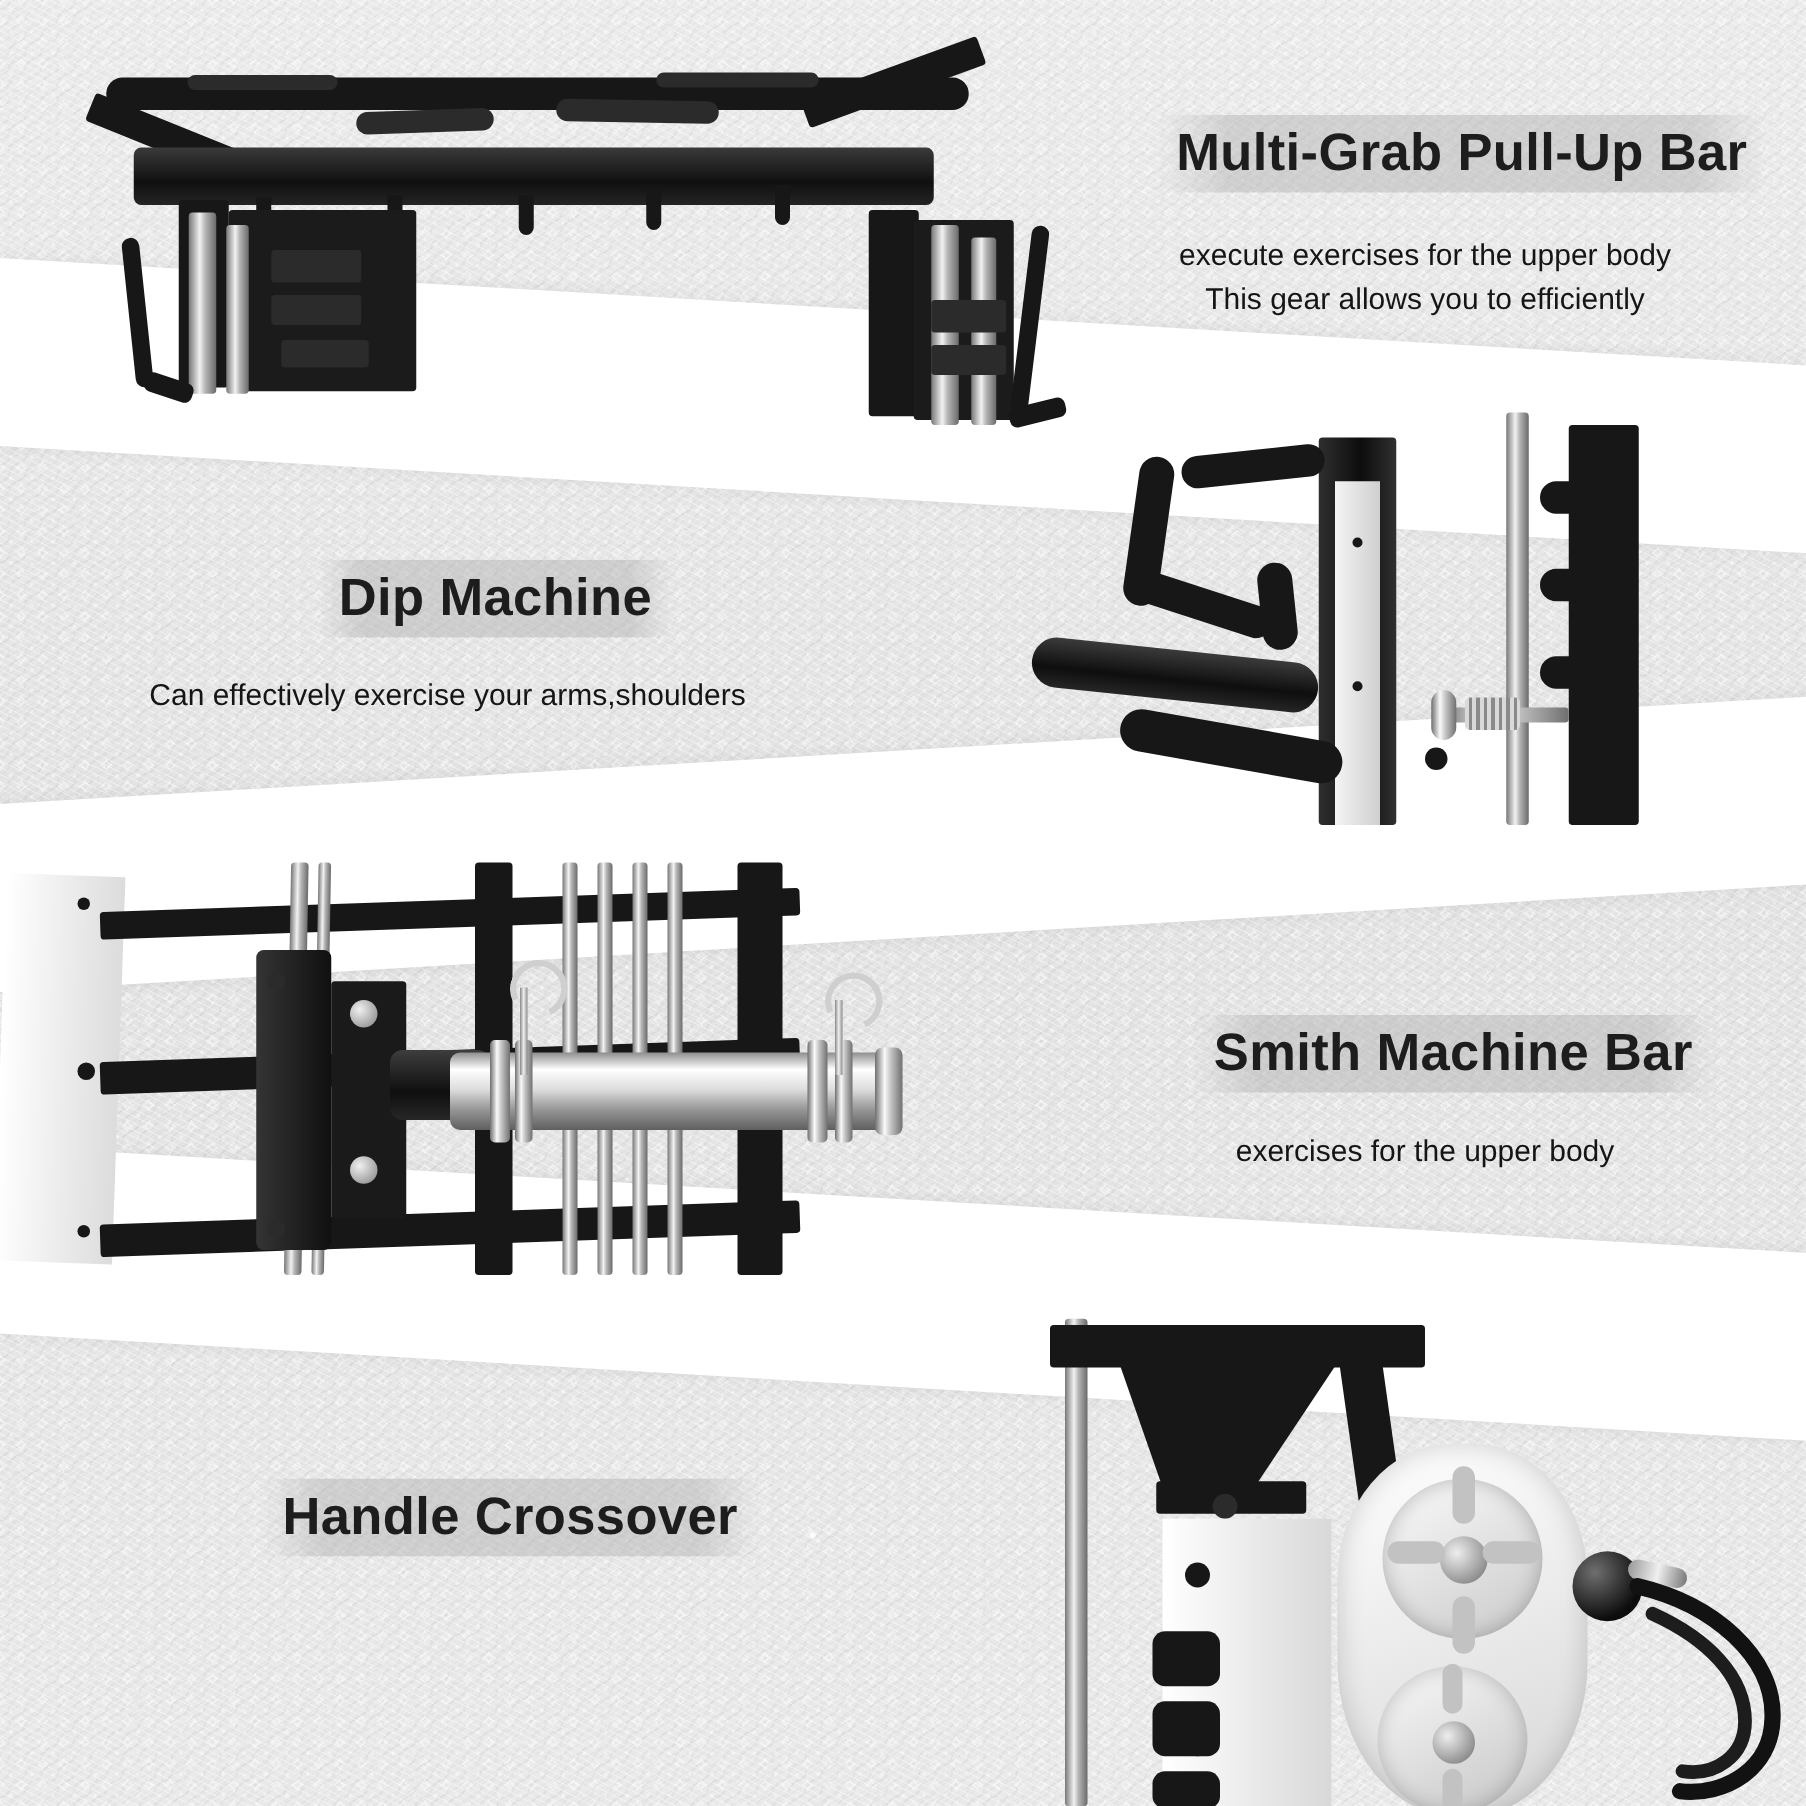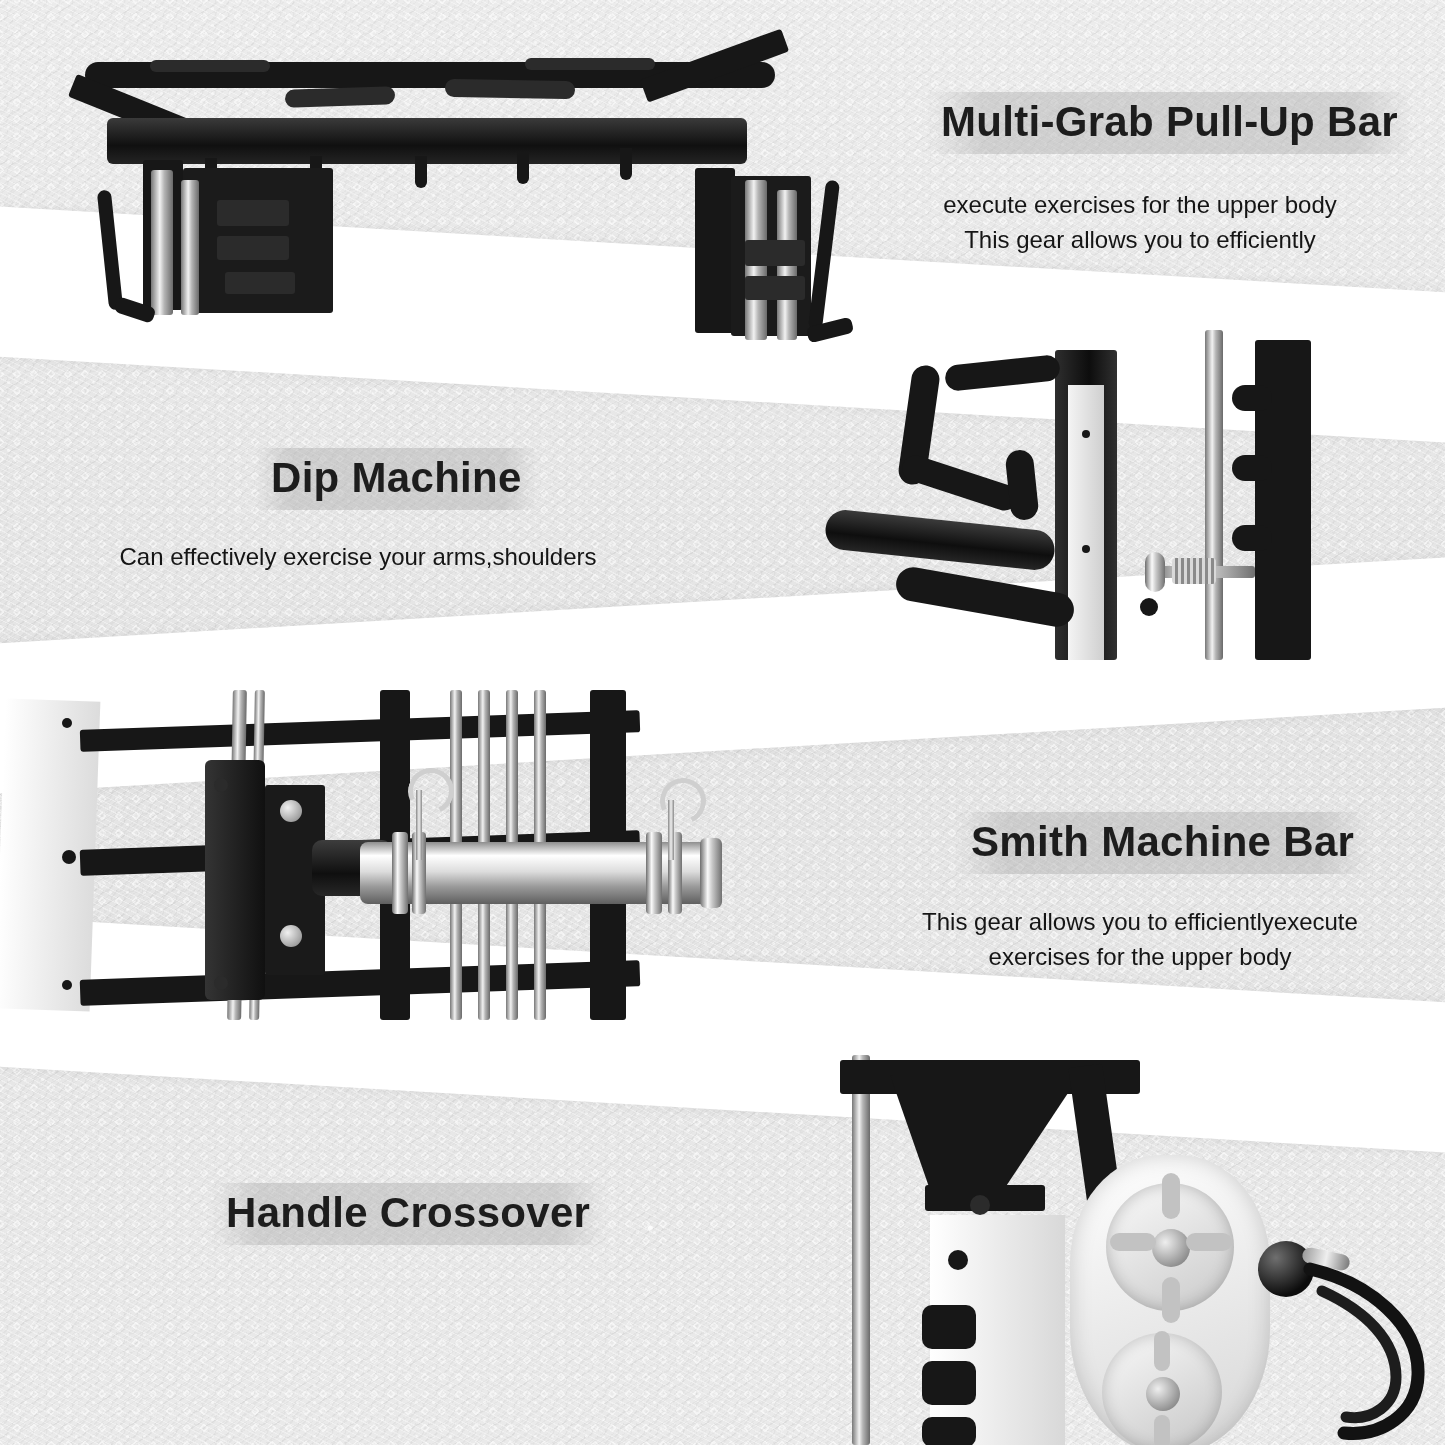--- a/index.html
+++ b/index.html
@@ -216,21 +216,20 @@
   <div style="position:absolute;left:416px;top:100px;width:6px;height:70px;background:linear-gradient(90deg,#888,#f0f0f0,#8a8a8a);"></div>
   <div class="hook" style="left:660px;top:88px;width:36px;height:36px;transform:rotate(20deg);"></div>
   <div style="position:absolute;left:668px;top:110px;width:6px;height:60px;background:linear-gradient(90deg,#888,#f0f0f0,#8a8a8a);"></div>
 
   <div class="blk2" style="left:214px;top:88px;width:14px;height:14px;border-radius:50%;"></div>
   <div class="blk2" style="left:214px;top:286px;width:14px;height:14px;border-radius:50%;"></div>
 </div>
 
 <div class="heading" style="left:955px;top:812px;">Smith Machine Bar</div>
 <div class="body-text" style="left:860px;top:905px;width:560px;">
-  <div>This gear allows you to efficientlyexecute</div>
   <div>exercises for the upper body</div>
 </div>
 
 <div class="panel" id="img4">
 
   <div class="chrome-v" style="left:22px;top:0px;width:18px;height:390px;"></div>
 
   <div class="blk" style="left:10px;top:5px;width:300px;height:34px;"></div>
   <div class="blk" style="left:60px;top:20px;width:190px;height:120px;clip-path:polygon(0 0,100% 0,58% 100%,22% 100%);"></div>
   <div class="blk" style="left:250px;top:10px;width:34px;height:170px;transform:rotate(-8deg);"></div>

